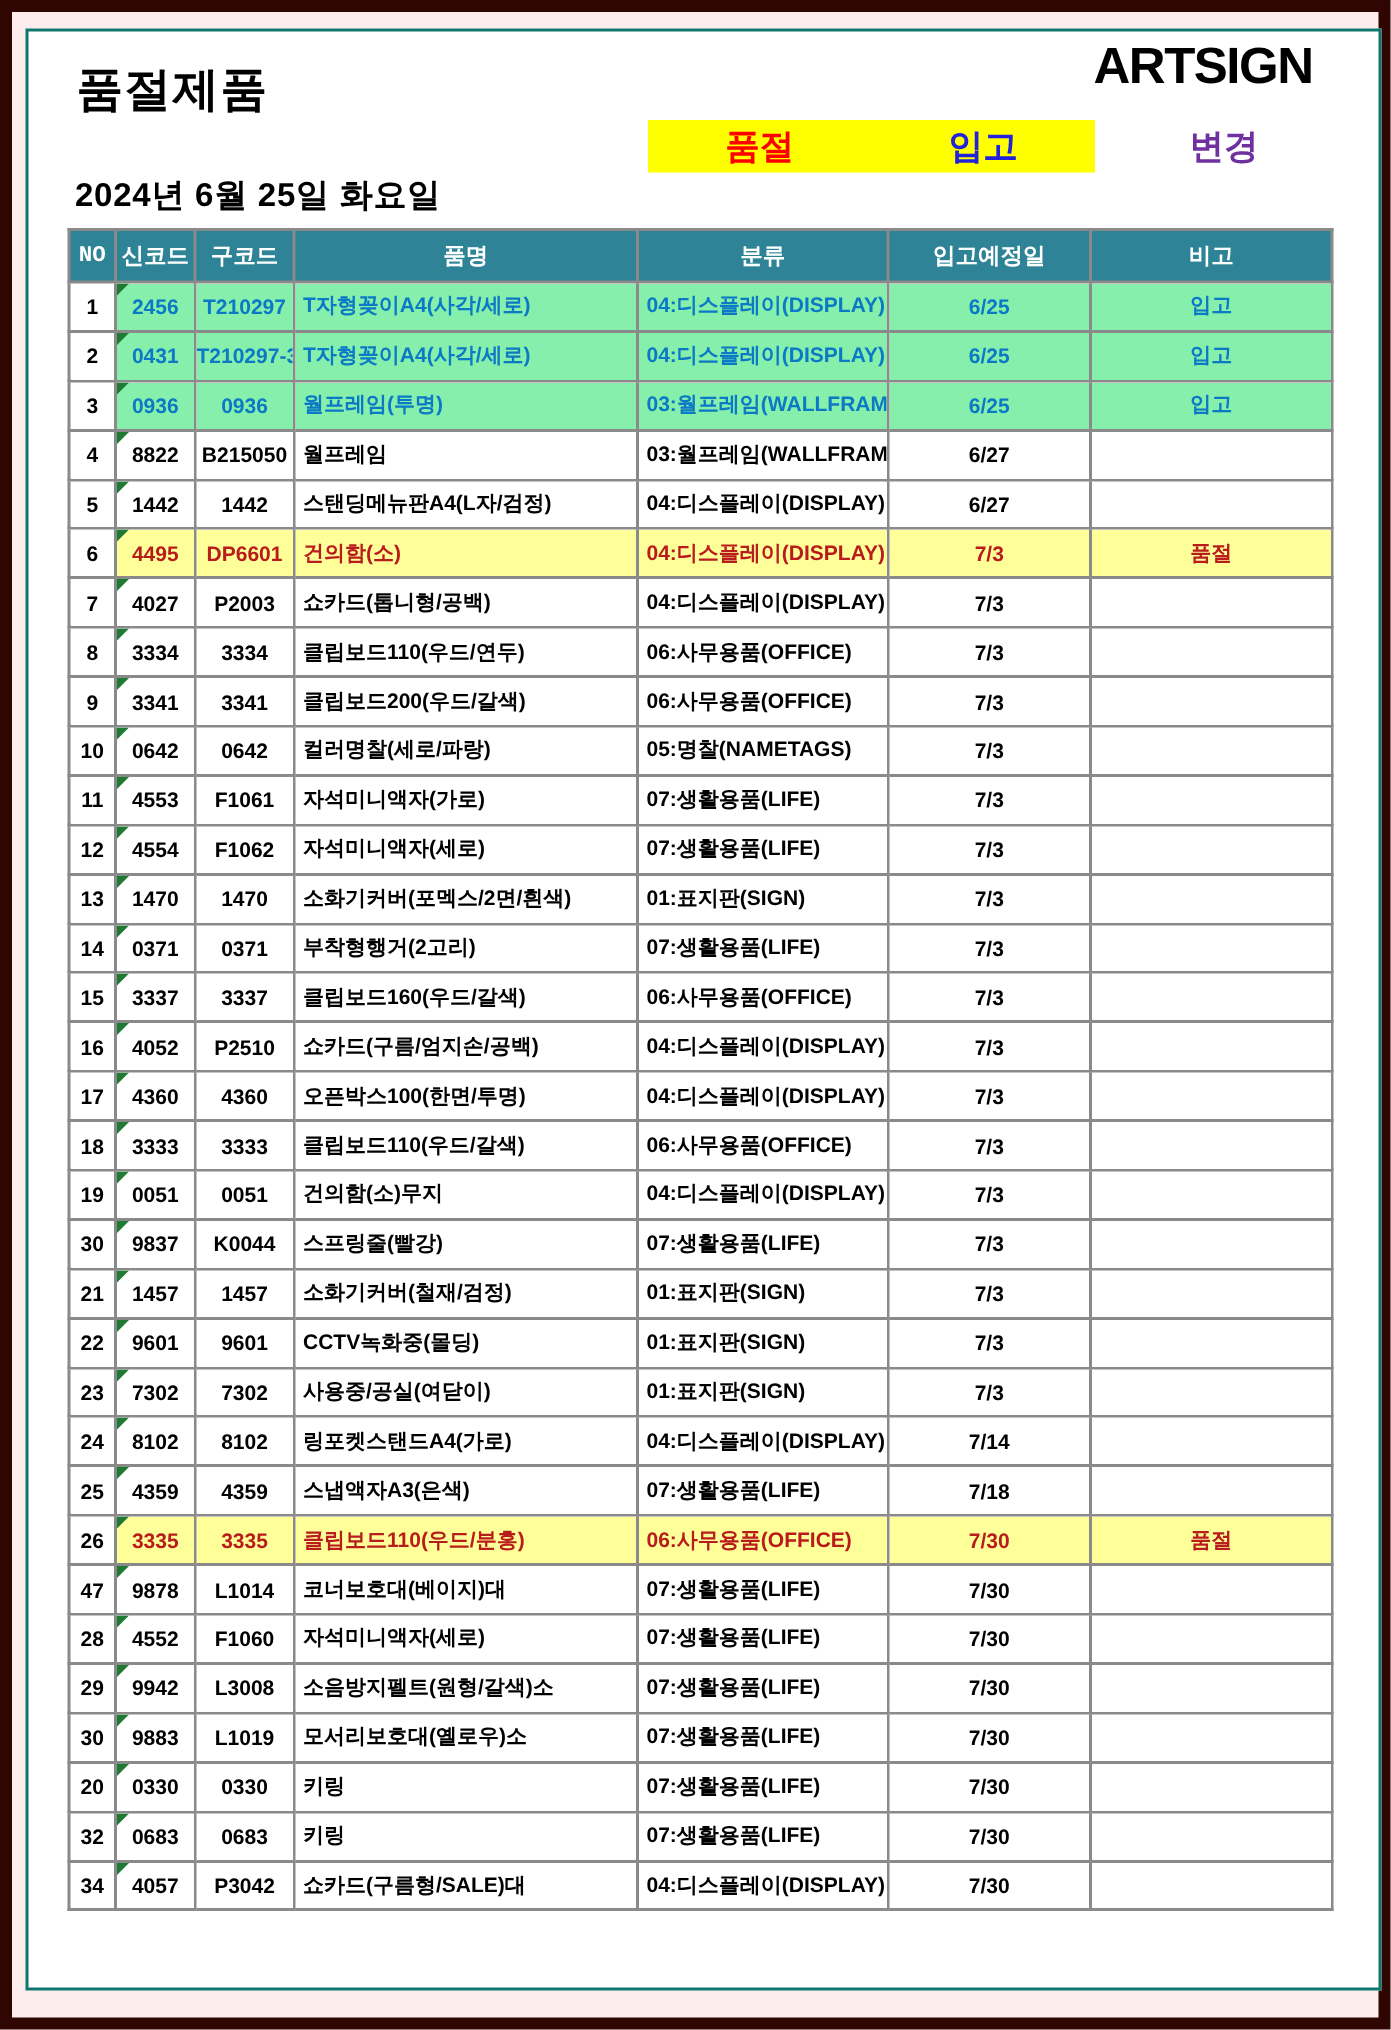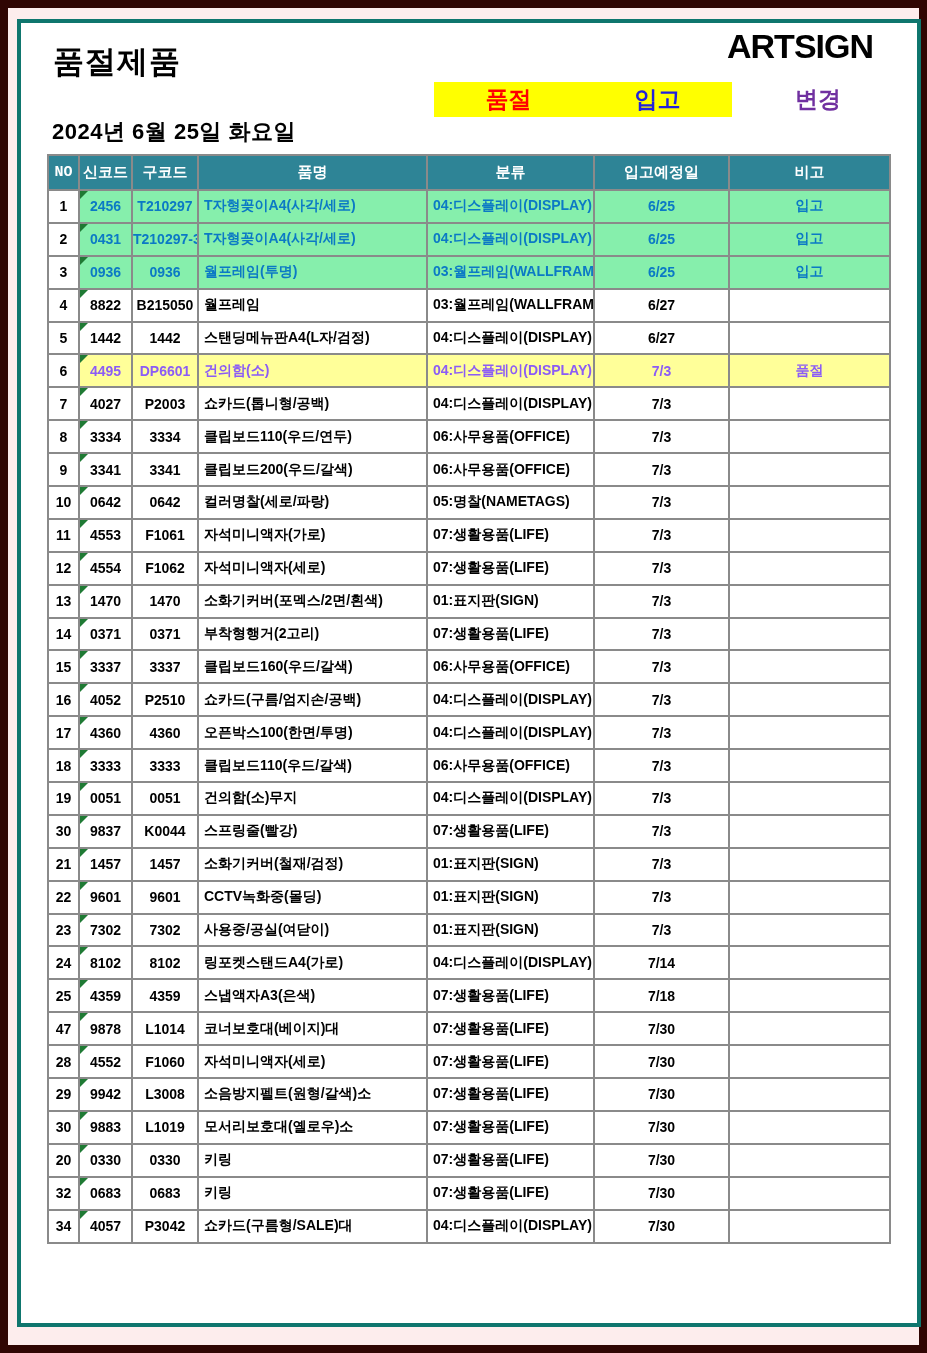--- a/index.html
+++ b/index.html
@@ -4,21 +4,21 @@
 <style>
   html,body{margin:0;padding:0}
   body{
     width:927px;height:1353px;position:relative;overflow:hidden;
     background:#300603;
     font-family:"Liberation Sans", sans-serif;
   }
   .mat{position:absolute;left:8px;top:8px;width:911px;height:1337px;background:#FDEDED;}
   .sheet{
     position:absolute;left:17px;top:19px;width:904px;height:1308px;
-    background:#FFFFFF;border:4px solid #0f766e;box-sizing:border-box;
+    background:#FFFFFF;border:2px solid #0f766e;box-sizing:border-box;
   }
   .title{position:absolute;left:32px;top:18px;font-size:31px;font-weight:800;color:#000;letter-spacing:1px;}
   .brand{position:absolute;right:44px;top:4px;font-size:34px;font-weight:900;color:#000;letter-spacing:-1px;}
   .legend-row{position:absolute;left:413px;top:59px;width:470px;height:35px;display:flex;align-items:stretch;}
   .legend-box{width:298px;background:#FFFF00;display:flex;align-items:center;}
   .legend-box span{flex:1;text-align:center;font-size:23px;font-weight:800;}
   .lg-soldout{color:#FF0000;}
   .lg-arrival{color:#2222DD;}
   .legend-change{flex:1;display:flex;align-items:center;justify-content:center;color:#7030A0;font-size:23px;font-weight:800;}
   .date{position:absolute;left:31px;top:94px;font-size:22px;font-weight:800;color:#000;letter-spacing:.5px;text-align:right;}
@@ -27,21 +27,21 @@
     background:#2E8496;color:#FFFFFF;font-size:15px;font-weight:700;
     height:33px;border:2px solid #8A8A8A;padding:0;text-align:center;font-family:Liberation Mono, monospace;
   }
   .grid td{
     height:30.9px;border:2px solid #8A8A8A;padding:0;position:relative;
     font-size:14px;font-weight:700;color:#000;text-align:center;
     white-space:nowrap;overflow:hidden;background:#FFFFFF;
   }
   .grid td.name,.grid td.category{text-align:left;padding-left:5px;}
   .grid tr.in  td:not(.no){background:#86efac;color:#0B79C5;}
-  .grid tr.out td:not(.no){background:#FFFF99;color:#8b5cf6;}
+  .grid tr.out td:not(.no){background:#FFFF99;color:#b91c1c;}
   .grid td.no{background:#FFFFFF;color:#000;}
   .tri{position:absolute;left:0;top:0;width:0;height:0;
     border-top:8px solid #1F7A34;border-right:8px solid transparent;}
 </style>
 </head>
 <body>
 
 <div class="mat"></div>
 
 <div class="sheet">
@@ -298,20 +298,29 @@
         </tr>
         <tr class="">
           <td class="no">25</td>
           <td class="newcode"><span class="tri"></span>4359</td>
           <td class="oldcode">4359</td>
           <td class="name">스냅액자A3(은색)</td>
           <td class="category">07:생활용품(LIFE)</td>
           <td class="due">7/18</td>
           <td class="remark"></td>
         </tr>
+        <tr class="out">
+          <td class="no">26</td>
+          <td class="newcode"><span class="tri"></span>3335</td>
+          <td class="oldcode">3335</td>
+          <td class="name">클립보드110(우드/분홍)</td>
+          <td class="category">06:사무용품(OFFICE)</td>
+          <td class="due">7/30</td>
+          <td class="remark">품절</td>
+        </tr>
         <tr class="">
           <td class="no">47</td>
           <td class="newcode"><span class="tri"></span>9878</td>
           <td class="oldcode">L1014</td>
           <td class="name">코너보호대(베이지)대</td>
           <td class="category">07:생활용품(LIFE)</td>
           <td class="due">7/30</td>
           <td class="remark"></td>
         </tr>
         <tr class="">

